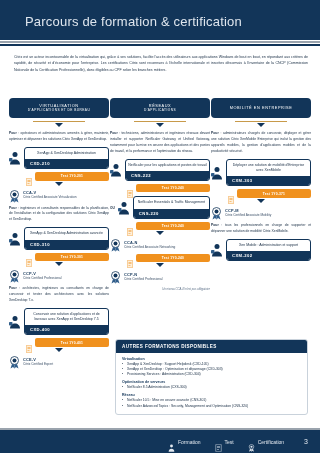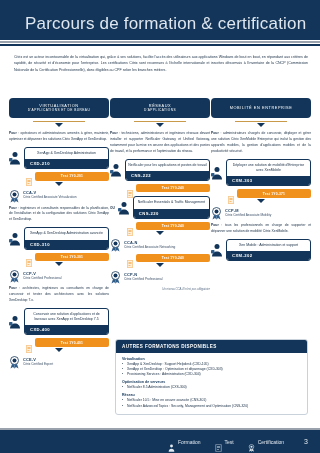--- a/index.html
+++ b/index.html
@@ -11,21 +11,21 @@
   }
   .slide { position: relative; width: 320px; height: 453px; background: #ffffff; }
 
   
   .header {
     position: absolute; left: 0; top: 0; width: 320px; height: 40px;
     background: #123559;
   }
   .header-title {
     position: absolute; left: 15px; top: 14px;
-    font-size: 17px; color: #dfe6ee; letter-spacing: .2px;
+    font-size: 13px; color: #dfe6ee; letter-spacing: .2px;
     white-space: nowrap;
     padding-left: 10px;
   }
   .header-rule {
     position: absolute; left: 0; top: 40px; width: 320px; height: 4px;
     background: #9aa3ad;
     border-top: 1px solid #ffffff; border-bottom: 1px solid #ffffff;
   }
   .header-rule2 {
     position: absolute; left: 0; top: 44px; width: 320px; height: 2px;

